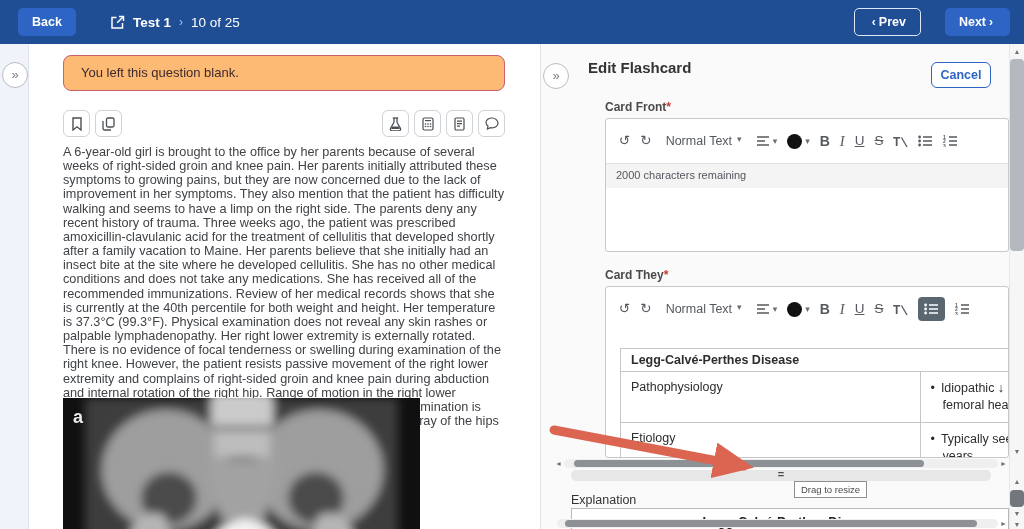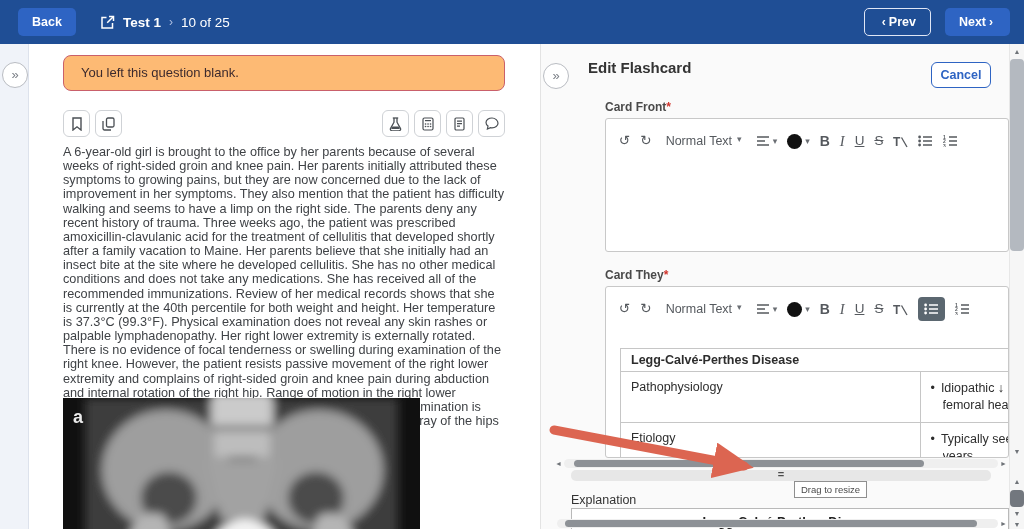--- a/index.html
+++ b/index.html
@@ -1,20 +1,20 @@
 <!DOCTYPE html>
 <html><head>
 <meta charset="utf-8">
 <style>
   html,body{margin:0;padding:0;background:#fff;}
   #app{position:relative;width:1024px;height:529px;overflow:hidden;background:#fff;
        font-family:"Liberation Sans","DejaVu Sans",sans-serif;color:#3f4246;}
   
   .topbar{position:absolute;left:0;top:0;width:1024px;height:44px;background:#1f4e95;
-          display:flex;align-items:center;padding:0 14px 0 18px;box-sizing:border-box;gap:14px;}
+          display:flex;align-items:center;padding:0 14px 0 18px;box-sizing:border-box;gap:24px;}
   .tb-btn{background:#2e64c3;color:#fff;border:none;border-radius:5px;height:28px;
           padding:0 14px;font-size:12.5px;font-weight:bold;font-family:inherit;cursor:pointer;}
   .tb-crumb{display:flex;align-items:center;gap:8px;color:#fff;margin-left:10px;font-size:13.5px;}
   .tb-crumb .sep{color:#aebfe2;font-size:12px;}
   .tb-spacer{flex:1;}
   .tb-btn.outline{background:transparent;border:1.5px solid #dfe6f5;}
   .tb-btn .chev{font-size:12px;margin:0 3px;}
   
   .left-rail{position:absolute;left:0;top:44px;width:28px;bottom:0;background:#f0f3f9;border-right:1px solid #dde2ec;}
   .collapse-btn{position:absolute;width:26px;height:26px;border-radius:50%;background:#fff;
@@ -261,20 +261,21 @@
                 </g>
                 <g fill="currentColor" font-size="5" font-weight="bold">
                   <text x="0" y="4">1</text>
                   <text x="0" y="8.3">2</text>
                   <text x="0" y="12.6">3</text>
                 </g>
               </svg>
             </span>
         </span>
       </div>
+      <div class="ed-footer">2000 characters remaining</div>
     </div>
 
     <div class="fld-label" style="top:224px;">
       <span>Card They</span><span class="req">*</span>
     </div>
     <div class="editor back">
       <div class="tb">
         <span class="tbtn">↺</span>
         <span class="tbtn">↻</span>
         <span class="tsel">

